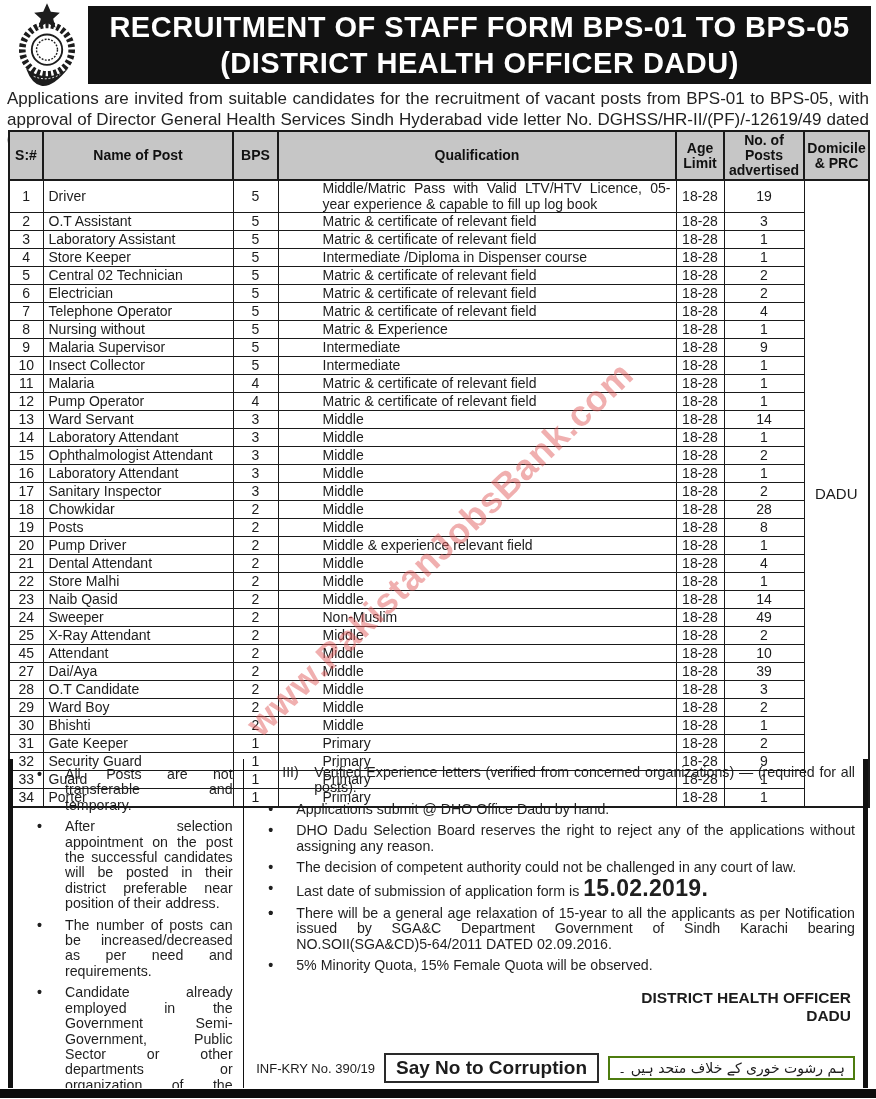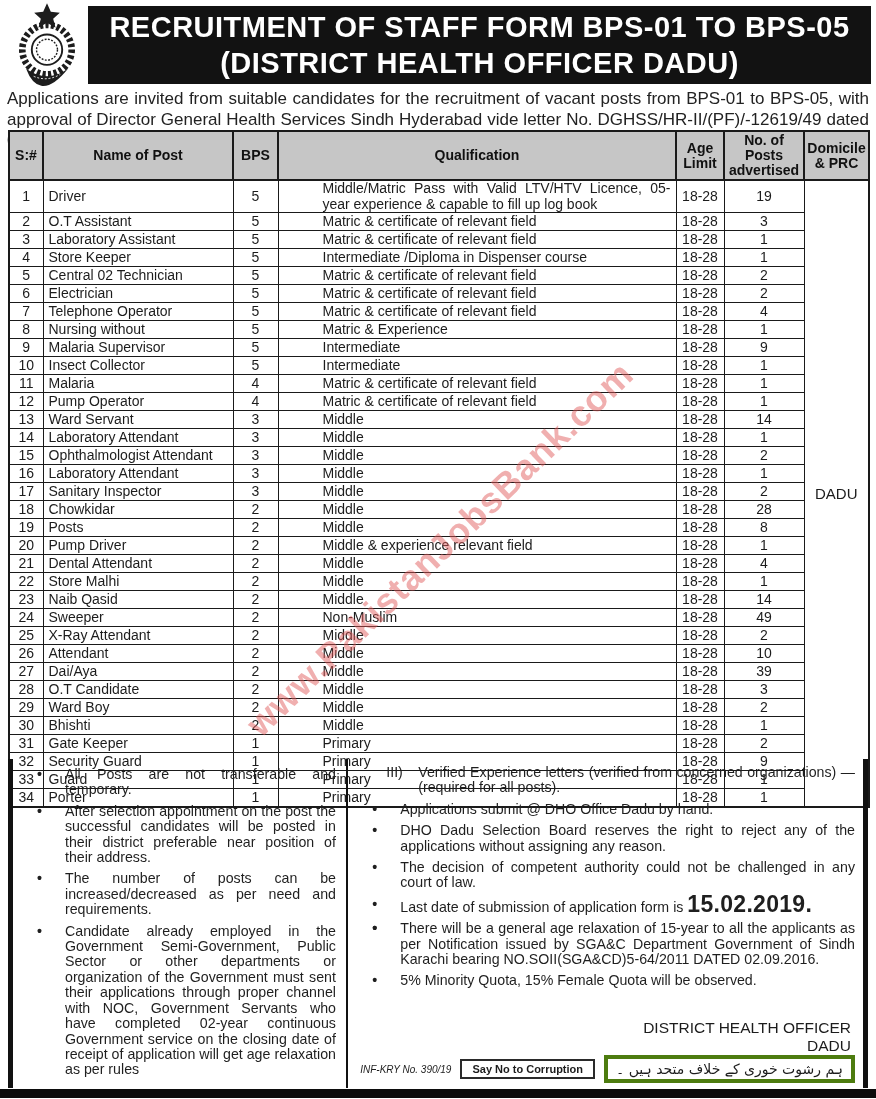--- a/index.html
+++ b/index.html
@@ -55,29 +55,29 @@
   .divider   { width:3px; background:#111; }
   .col-right { flex:1; box-sizing:border-box; padding:6px 8px 0 12px; display:flex; flex-direction:column;justify-content:flex-end; }
   .note-item {
     position:relative; padding-left:40px; margin-bottom:6px;
     font-size:14.2px; line-height:15.4px; text-align:justify; color:#1f1f1f;
   }
   .note-item .glyph { position:absolute; left:12px; top:0; font-weight:bold; }
   .note-item.numbered { padding-left:58px; }
   .note-item.numbered .glyph { left:26px; font-weight:normal; }
   .note-item b { font-size:23px; letter-spacing:.3px; }
-  .signature { margin-top:24px; text-align:right; font-weight:normal; font-size:15.5px; line-height:18px; padding-right:4px; }
+  .signature { margin-top:10px; text-align:right; font-weight:bold; font-size:15.5px; line-height:18px; padding-right:4px; }
   .footer-row { margin-top:auto; margin-bottom:5px; display:flex; align-items:center; gap:9px; }
-  .ref { font-size:10px; white-space:nowrap;font-style:italic; }
+  .ref { font-size:13px; white-space:nowrap; }
   .slogan-box {
-    border:2px solid #2a2a2a; padding:2px 10px; font-weight:bold; font-size:11px;
+    border:2px solid #2a2a2a; padding:2px 10px; font-weight:bold; font-size:19px;
     white-space:nowrap; margin-left:auto;
   }
   .urdu-box {
-    border:4px solid #4d7c0f; padding:2px 8px; font-size:14px; white-space:nowrap;
+    border:2px solid #4d7c0f; padding:2px 8px; font-size:14px; white-space:nowrap;
     font-family:"DejaVu Sans", sans-serif;
   }
   .bottom-bar { position:absolute; left:0; top:1089px; width:876px; height:9px; background:#0c0c0c; }
 </style>
 </head>
 <body>
 
 <div class="page">
 
   <div class="header-bar">
@@ -318,21 +318,21 @@
         </tr>
         <tr>
           <td class="c">25</td>
           <td>X-Ray Attendant</td>
           <td class="c">2</td>
           <td class="qual">Middle</td>
           <td class="c">18-28</td>
           <td class="c">2</td>
         </tr>
         <tr>
-          <td class="c">26</td>
+          <td class="c">45</td>
           <td>Attendant</td>
           <td class="c">2</td>
           <td class="qual">Middle</td>
           <td class="c">18-28</td>
           <td class="c">10</td>
         </tr>
         <tr>
           <td class="c">27</td>
           <td>Dai/Aya</td>
           <td class="c">2</td>

